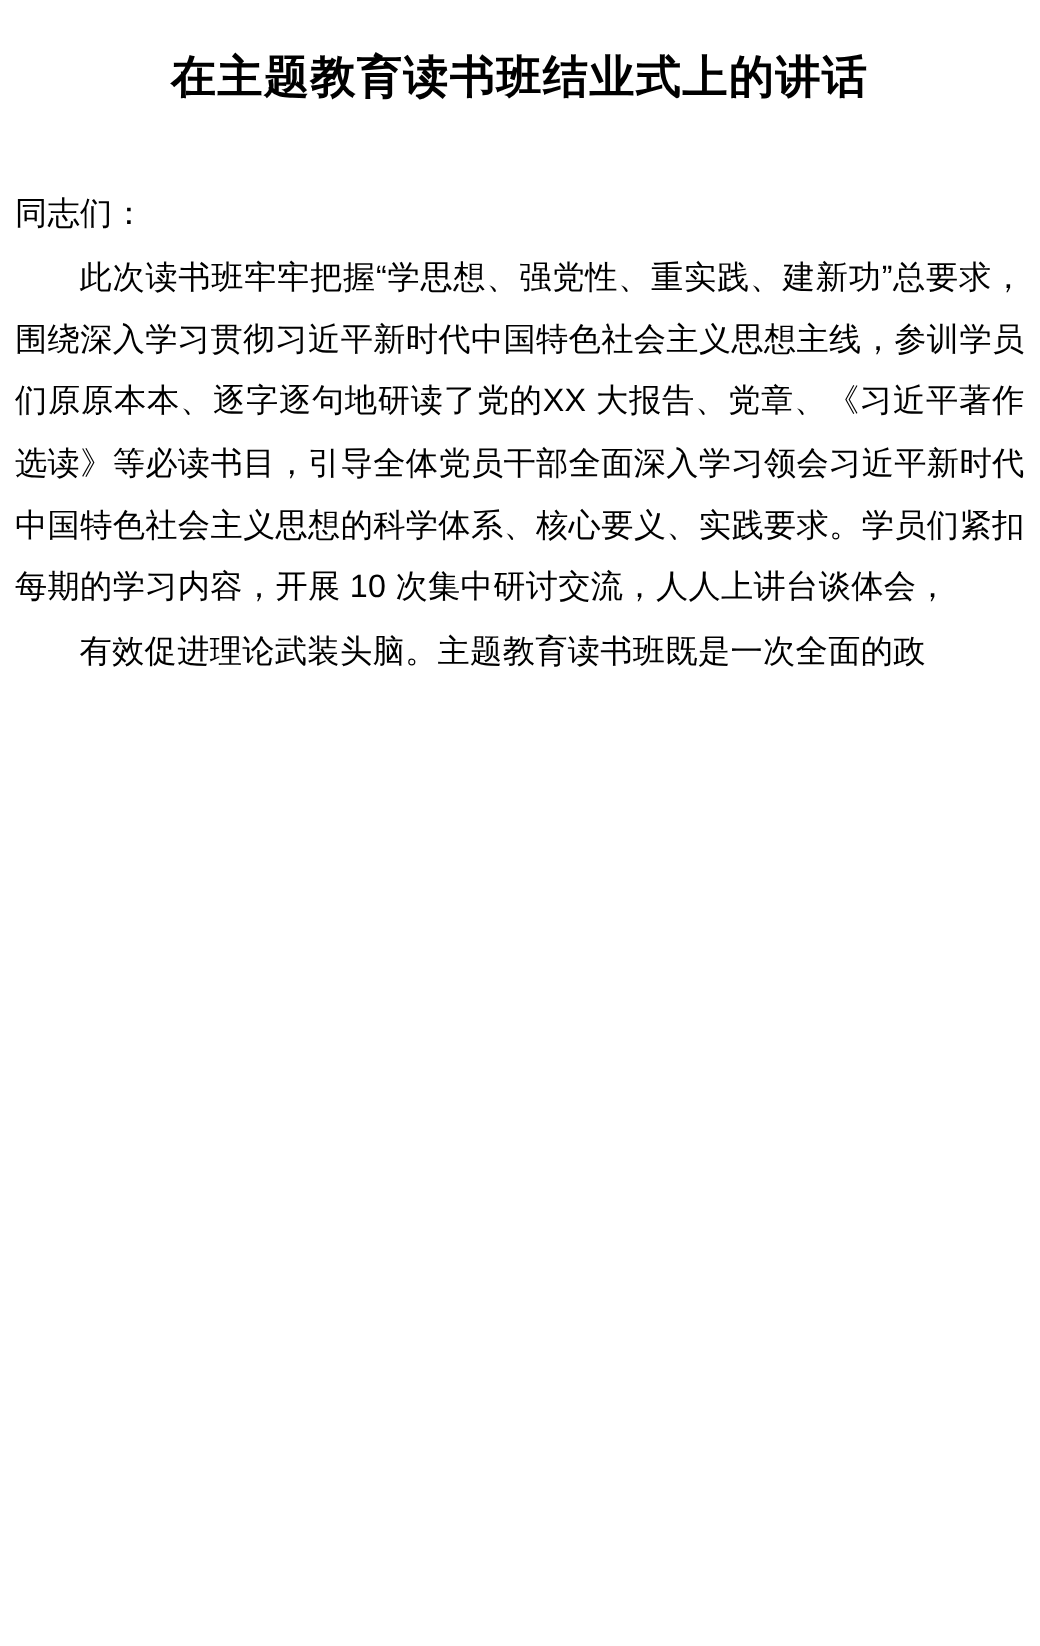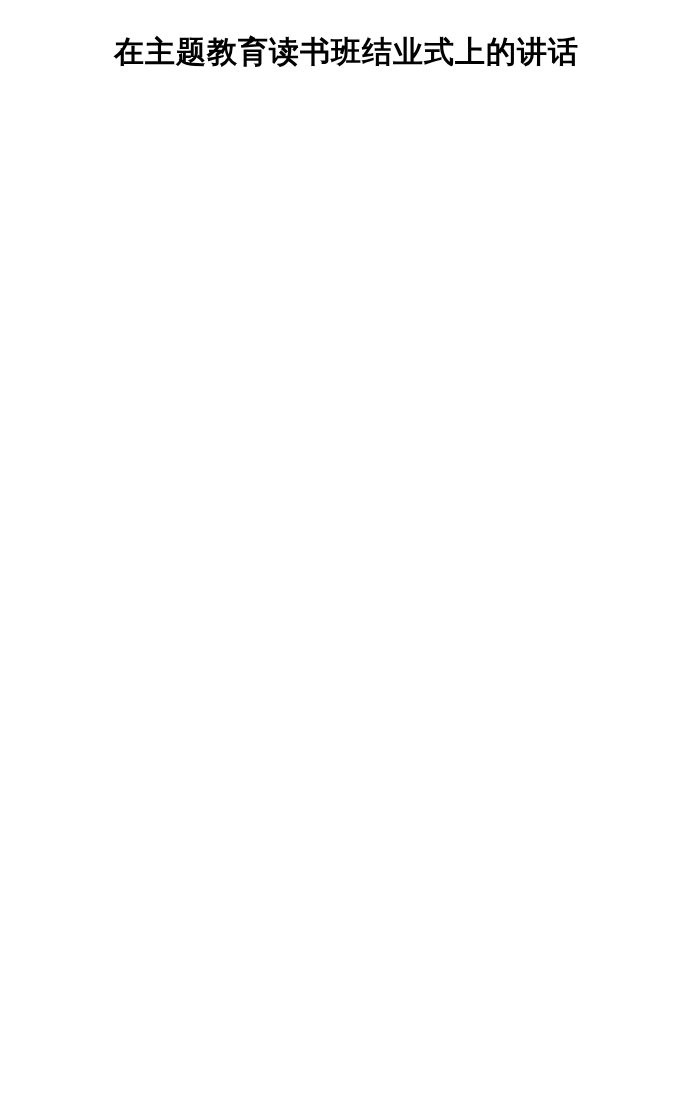--- a/index.html
+++ b/index.html
@@ -54,15 +54,18 @@
   }
 </style>
 </head>
 <body>
 
 <div class="page">
 
   <h1 class="doc-title">在主题教育读书班结业式上的讲话</h1>
 
   <div class="body-block">
+    <p class="para salutation">同志们：</p>
+    <p class="para indent">此次读书班牢牢把握“学思想、强党性、重实践、建新功”总要求，围绕深入学习贯彻习近平新时代中国特色社会主义思想主线，参训学员们原原本本、逐字逐句地研读了党的XX 大报告、党章、《习近平著作选读》等必读书目，引导全体党员干部全面深入学习领会习近平新时代中国特色社会主义思想的科学体系、核心要义、实践要求。学员们紧扣每期的学习内容，开展 10 次集中研讨交流，人人上讲台谈体会，</p>
+    <p class="para indent clipped">有效促进理论武装头脑。主题教育读书班既是一次全面的政</p>
   </div>
 
 </div>
 
 </body></html>

